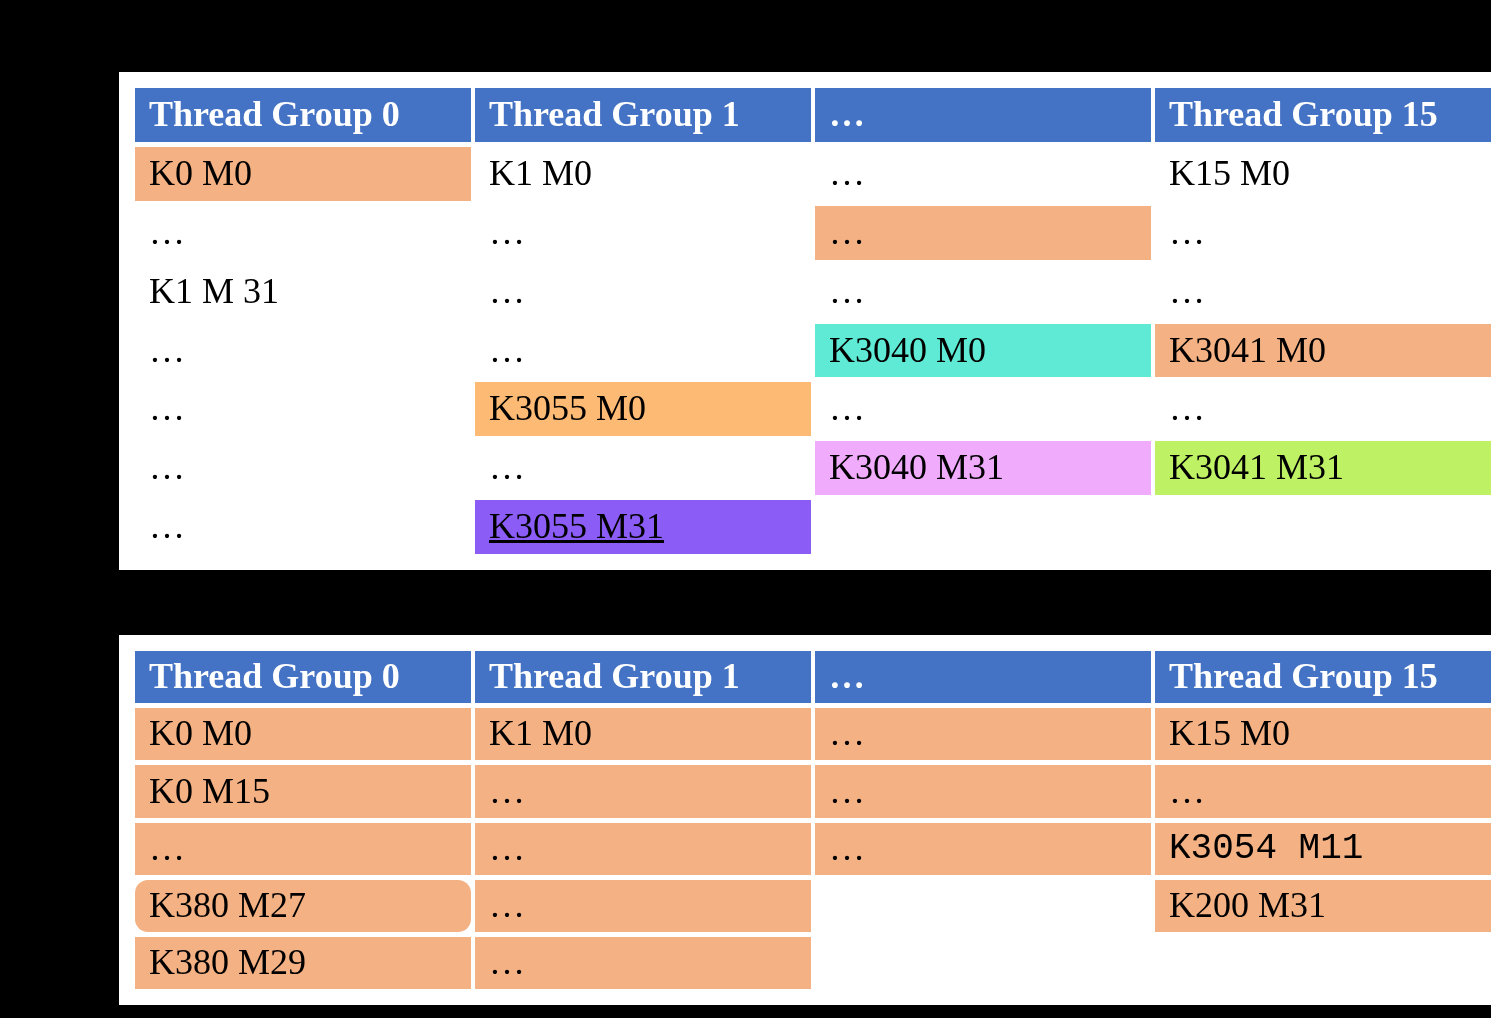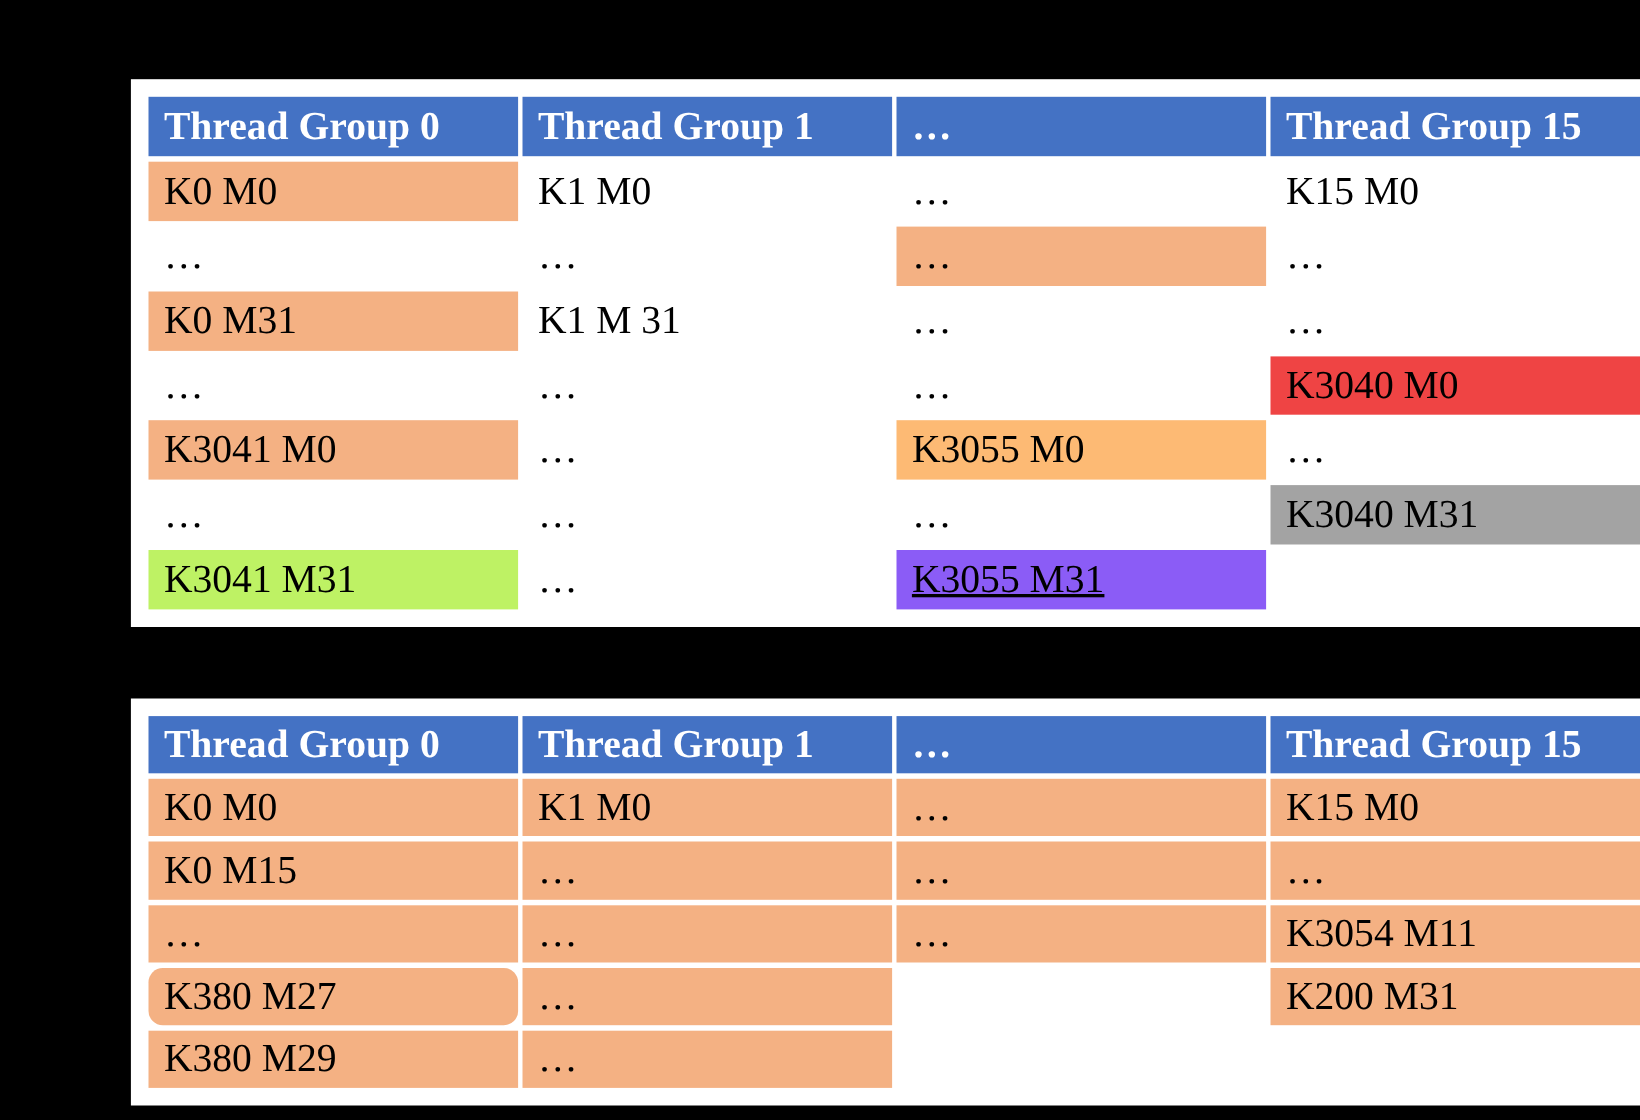--- a/index.html
+++ b/index.html
@@ -57,57 +57,56 @@
     <div class="cell header">…</div>
     <div class="cell header">Thread Group 15</div>
     <div class="cell body" style="background: rgb(244, 177, 131);">K0 M0</div>
     <div class="cell body" style="background: rgb(255, 255, 255);">K1 M0</div>
     <div class="cell body" style="background: rgb(255, 255, 255);">…</div>
     <div class="cell body" style="background: rgb(255, 255, 255);">K15 M0</div>
     <div class="cell body" style="background: rgb(255, 255, 255);">…</div>
     <div class="cell body" style="background: rgb(255, 255, 255);">…</div>
     <div class="cell body" style="background: rgb(244, 177, 131);">…</div>
     <div class="cell body" style="background: rgb(255, 255, 255);">…</div>
-    <div class="cell body" style="background: rgb(244, 177, 131);">K0 M31</div>
     <div class="cell body" style="background: rgb(255, 255, 255);">K1 M 31</div>
     <div class="cell body" style="background: rgb(255, 255, 255);">…</div>
     <div class="cell body" style="background: rgb(255, 255, 255);">…</div>
     <div class="cell body" style="background: rgb(255, 255, 255);">…</div>
     <div class="cell body" style="background: rgb(255, 255, 255);">…</div>
     <div class="cell body" style="background: rgb(255, 255, 255);">…</div>
-    <div class="cell body" style="background: #ef4444;">K3040 M0</div>
+    <div class="cell body" style="background: #5eead4;">K3040 M0</div>
     <div class="cell body" style="background: rgb(244, 177, 131);">K3041 M0</div>
     <div class="cell body" style="background: rgb(255, 255, 255);">…</div>
     <div class="cell body" style="background: #fdba74;">K3055 M0</div>
     <div class="cell body" style="background: rgb(255, 255, 255);">…</div>
     <div class="cell body" style="background: rgb(255, 255, 255);">…</div>
     <div class="cell body" style="background: rgb(255, 255, 255);">…</div>
     <div class="cell body" style="background: rgb(255, 255, 255);">…</div>
-    <div class="cell body" style="background: #a3a3a3;">K3040 M31</div>
+    <div class="cell body" style="background: #f0abfc;">K3040 M31</div>
     <div class="cell body" style="background: #bef264;">K3041 M31</div>
     <div class="cell body" style="background: rgb(255, 255, 255);">…</div>
     <div class="cell body" style="background: #8b5cf6; text-decoration: underline;">K3055 M31</div>
   </div>
 <div class="tg-table" id="table2">
     <div class="cell header">Thread Group 0</div>
     <div class="cell header">Thread Group 1</div>
     <div class="cell header">…</div>
     <div class="cell header">Thread Group 15</div>
     <div class="cell body" style="background: rgb(244, 177, 131);">K0 M0</div>
     <div class="cell body" style="background: rgb(244, 177, 131);">K1 M0</div>
     <div class="cell body" style="background: rgb(244, 177, 131);">…</div>
     <div class="cell body" style="background: rgb(244, 177, 131);">K15 M0</div>
     <div class="cell body" style="background: rgb(244, 177, 131);">K0 M15</div>
     <div class="cell body" style="background: rgb(244, 177, 131);">…</div>
     <div class="cell body" style="background: rgb(244, 177, 131);">…</div>
     <div class="cell body" style="background: rgb(244, 177, 131);">…</div>
     <div class="cell body" style="background: rgb(244, 177, 131);">…</div>
     <div class="cell body" style="background: rgb(244, 177, 131);">…</div>
     <div class="cell body" style="background: rgb(244, 177, 131);">…</div>
-    <div class="cell body" style="background: rgb(244, 177, 131);">K3054 M11</div>
+    <div class="cell body" style="background: rgb(244, 177, 131); font-family: Liberation Mono, monospace;">K3054 M11</div>
     <div class="cell body" style="background: rgb(244, 177, 131); border-radius: 13px;">K380 M27</div>
     <div class="cell body" style="background: rgb(244, 177, 131);">…</div>
     <div class="cell body" style="background: rgb(255, 255, 255);"></div>
     <div class="cell body" style="background: rgb(244, 177, 131);">K200 M31</div>
     <div class="cell body" style="background: rgb(244, 177, 131);">K380 M29</div>
     <div class="cell body" style="background: rgb(244, 177, 131);">…</div>
     <div class="cell body" style="background: rgb(255, 255, 255);"></div>
   </div>
 
 </body></html>

